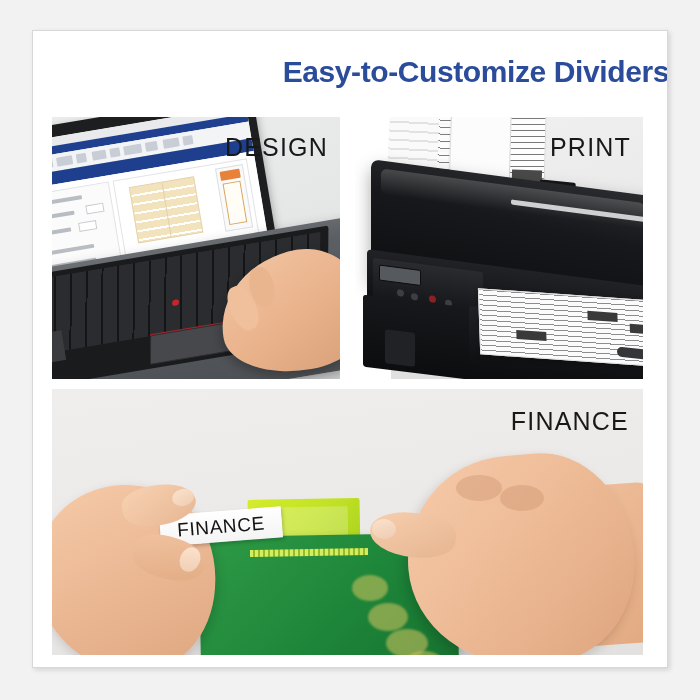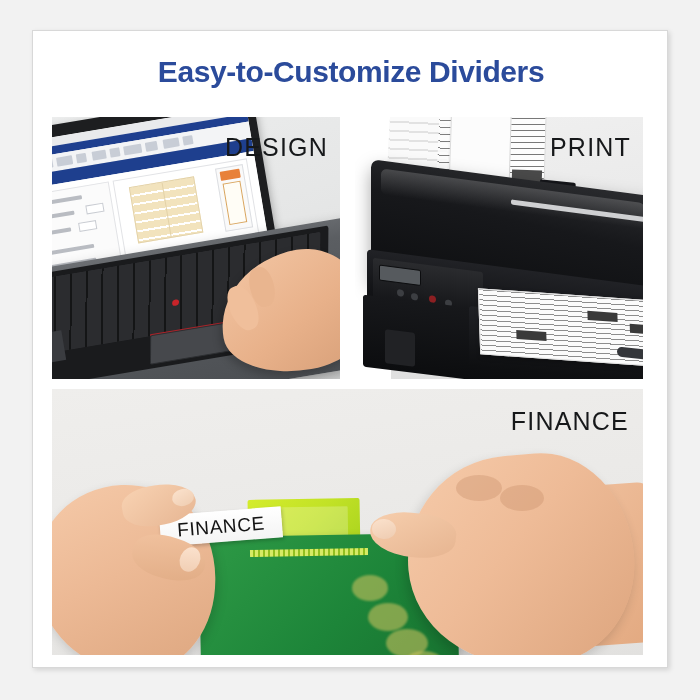--- a/index.html
+++ b/index.html
@@ -17,21 +17,21 @@
     background:#ffffff;
     border:1px solid #d8d8d8;
     box-shadow:2px 2px 5px rgba(0,0,0,0.13);
     box-sizing:border-box;
     overflow:hidden;
   }
 
   
   .headline{
     position:absolute;left:0;top:24px;width:636px;
-    text-align:center;
+    text-align:right;
     font-size:30px;
     font-weight:bold;
     letter-spacing:-0.4px;
     color:#2b4b9b;
     white-space:nowrap;
   }
 
   
   .panel{position:absolute;overflow:hidden;}
   .panel-design{left:19px;top:86px;width:288px;height:262px;}

